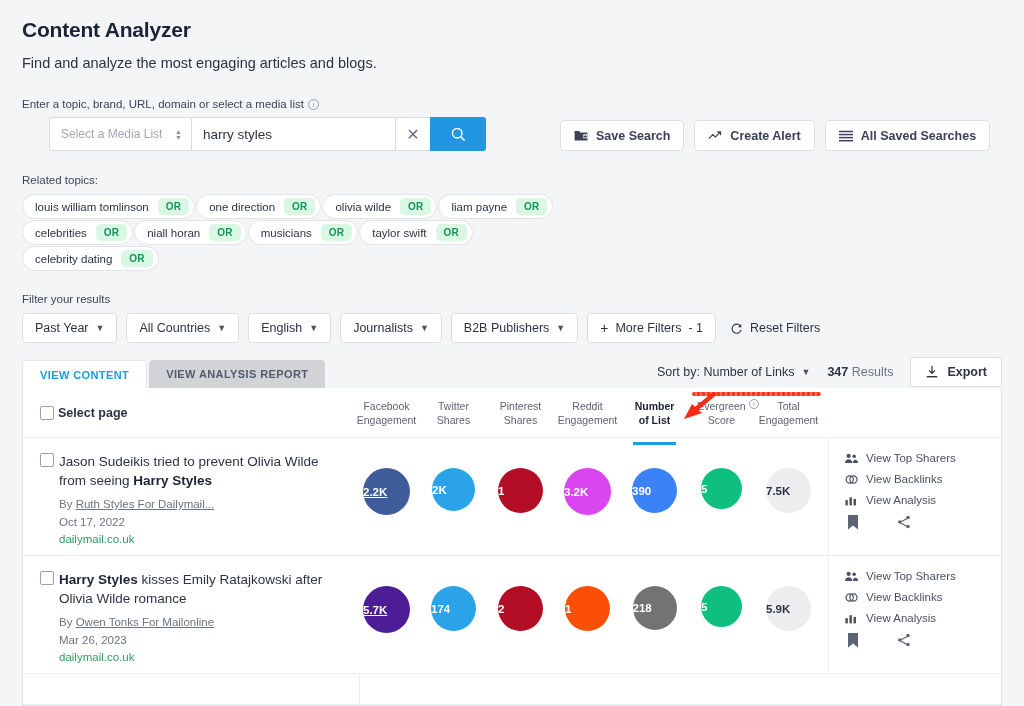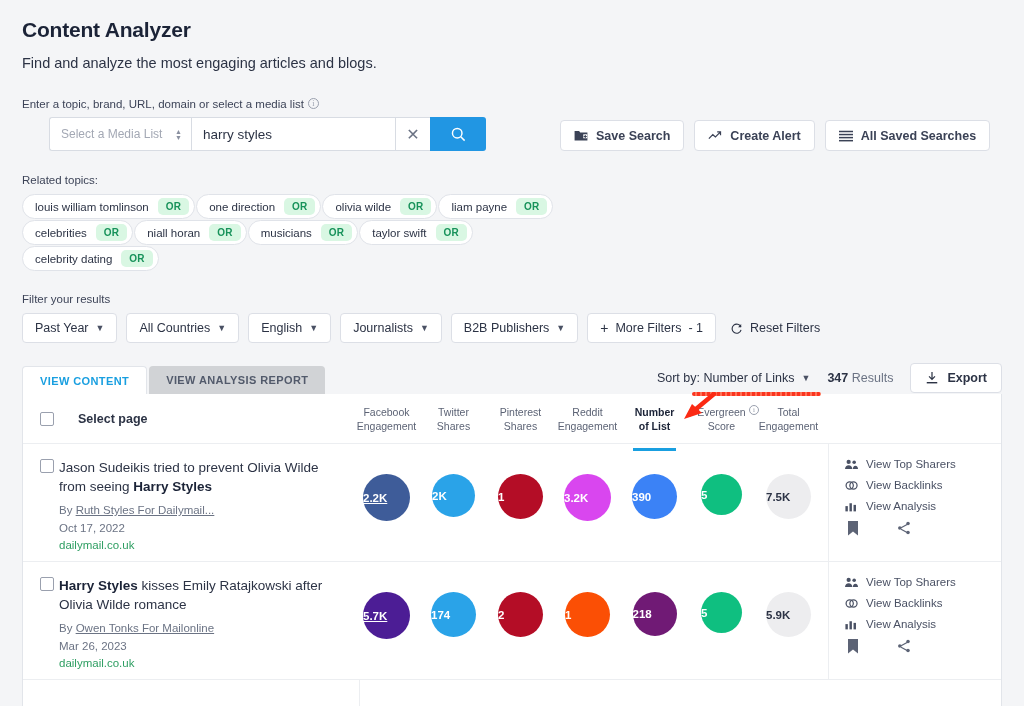--- a/index.html
+++ b/index.html
@@ -11,21 +11,21 @@
     color:#2c3345;
     overflow:hidden;
     position:relative;
   }
   .page { padding:14px 22px 0 22px; }
 
   
   .title { font-size:21px; font-weight:bold; color:#1b2337; letter-spacing:-0.2px; margin:4px 0 0 0; }
   .subtitle { font-size:14.5px; color:#2c3345; margin:13px 0 0 0; }
 
-  .field-label { font-size:11.5px; color:#3d4458; margin:27px 0 7px 0; display:flex; align-items:flex-start; gap:4px; }
+  .field-label { font-size:11.5px; color:#3d4458; margin:27px 0 7px 0; display:flex; align-items:center; gap:4px; }
   .info-circ { display:inline-block; width:11px; height:11px; border:1px solid #9aa0ae; border-radius:50%;
      font-size:8px; line-height:9px; text-align:center; color:#9aa0ae; font-family:"Liberation Serif",serif; }
 
   
   .searchrow { display:flex; align-items:flex-start; }
   .searchbar { display:flex; height:34px;padding-left:27px; }
   .medialist {
     width:142px; background:#fff; border:1px solid #d8dce3; border-right:none;
     border-radius:3px 0 0 3px; display:flex; align-items:center; justify-content:space-between;
     padding:0 9px 0 11px; font-size:12px; color:#a3a8b4;
@@ -64,39 +64,39 @@
   .filters { display:flex; align-items:center; gap:9px; }
   .fbtn {
     height:30px; background:#fff; border:1px solid #dcdfe6; border-radius:4px;
     display:flex; align-items:center; gap:7px; padding:0 12px; font-size:12.5px; color:#2c3345;
   }
   .caret { font-size:9px; color:#4a5164; }
   .plus { font-size:14px; color:#2c3345; font-weight:300; line-height:1; }
   .reset { display:flex; align-items:center; gap:7px; font-size:12.5px; color:#2c3345; margin-left:5px; }
 
   
-  .tabsrow { display:flex; margin-top:23px; position:relative; }
+  .tabsrow { display:flex; margin-top:17px; position:relative; }
   .tab {
     height:28px; padding:0 17px; font-size:11px; font-weight:bold; letter-spacing:0.4px;
     display:flex; align-items:center; border-radius:4px 4px 0 0;
   }
   .tab.active { background:#fff; color:#199fe0; border:1px solid #e2e5ea; border-bottom:none; }
   .tab.inactive { background:#d1d3d6; color:#525a6b; margin-left:2px; }
 
   .sortarea { position:absolute; right:0; bottom:1px; display:flex; align-items:center; gap:17px; }
   .sortby { font-size:12.5px; color:#2c3345; display:flex; align-items:center; gap:7px; position:relative; }
   .results { font-size:12.5px; color:#6b7384; }
   .results b { color:#2c3345; }
   .exportbtn { height:30px; background:#fff; border:1px solid #dcdfe6; border-radius:4px;
     display:flex; align-items:center; gap:8px; padding:0 14px; font-size:12.5px; font-weight:bold; color:#2c3345; }
 
   
   .table { background:#fff; border:1px solid #e2e5ea; border-top:none; }
   .thead { height:50px; display:flex; align-items:center; border-bottom:1px solid #eceef1; position:relative; }
-  .selpage { display:flex; align-items:center; gap:24px; padding-left:17px; width:330px; }
+  .selpage { display:flex; align-items:center; gap:4px; padding-left:17px; width:330px; }
   .cbox { width:14px; height:14px; border:1.5px solid #9aa0ae; border-radius:2px; background:#fff; }
   .selpage span { font-size:12.5px; font-weight:bold; color:#2c3345; }
 
   .metricheads { display:flex; }
   .mh { width:67px; text-align:center; font-size:10.5px; line-height:14px; color:#5c6375; position:relative; }
   .mh.active { color:#1b2337; font-weight:bold; }
   .mh .ul { position:absolute; left:12px; right:12px; bottom:-18px; height:3px; background:#199fe0; }
   .mh .ibadge { display:inline-block; width:10px; height:10px; border:1px solid #9aa0ae; border-radius:50%;
      font-size:7px; line-height:8px; text-align:center; color:#9aa0ae; vertical-align:top;
      position:absolute; top:0; right:-4px; font-family:"Liberation Serif",serif;}
@@ -449,21 +449,21 @@
               <div class="circ" style="width:45px;height:45px;background:#b40d26">
                 <span>2</span>
               </div>
             </div>
           <div class="mcell">
               <div class="circ" style="width:45px;height:45px;background:#fb4f05">
                 <span>1</span>
               </div>
             </div>
           <div class="mcell">
-              <div class="circ" style="width:44px;height:44px;background:#701a75">
+              <div class="circ" style="width:44px;height:44px;background:#737373">
                 <span>218</span>
               </div>
             </div>
           <div class="mcell">
               <div class="circ" style="width:41px;height:41px;background:#0fbf80">
                 <span>5</span>
               </div>
             </div>
           <div class="mcell">
               <div class="circ lightbg" style="width:45px;height:45px;background:#ededef">

